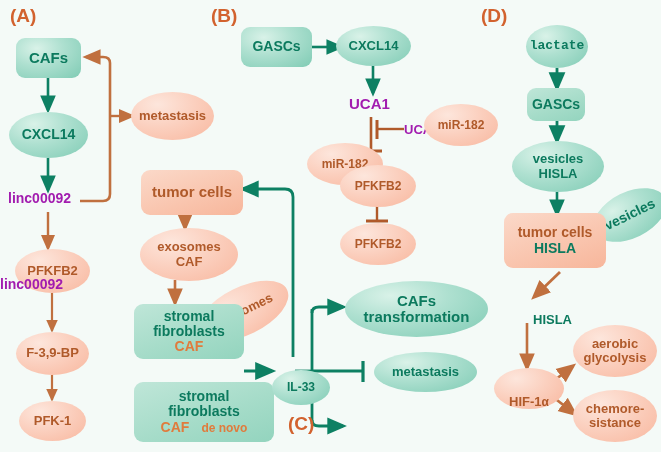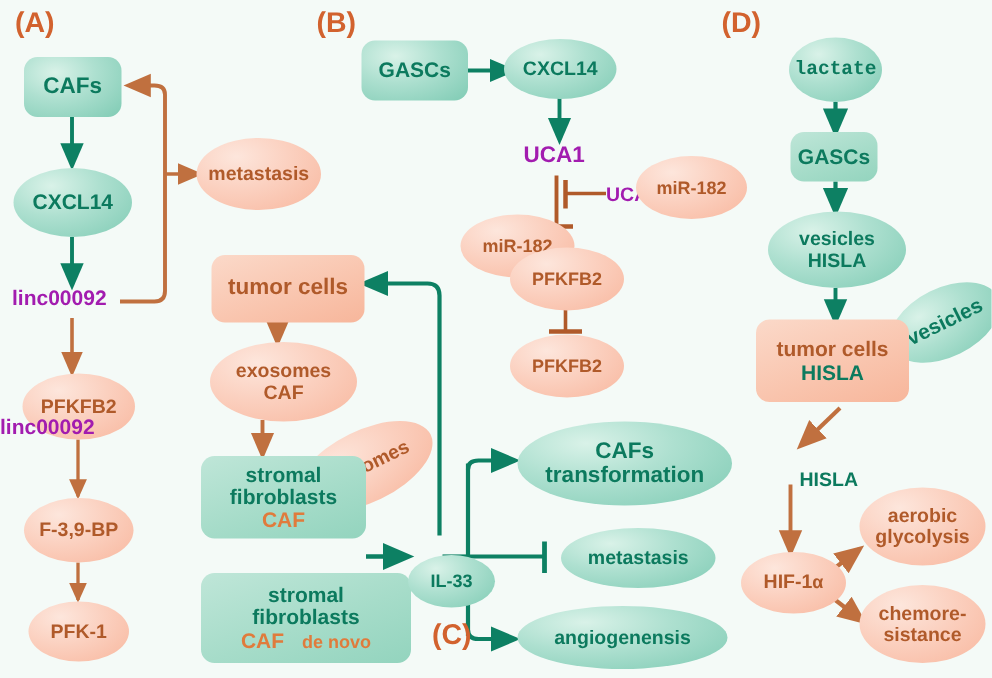--- a/index.html
+++ b/index.html
@@ -228,23 +228,20 @@
 
   <div class="node green ell" style="left:345px;top:281px;width:143px;height:56px;font-size:15px;">
     <span>CAFs</span>
     <span>transformation</span>
   </div>
 
   <div class="node green ell" style="left:374px;top:352px;width:103px;height:40px;font-size:13px;">
     <span>metastasis</span>
   </div>
 
-  <div class="node green ell" style="left:345px;top:404px;width:140px;height:42px;font-size:13px;">
-    <span>angiogenensis</span>
-  </div>
 
   <div class="node green ell" style="left:526px;top:25px;width:62px;height:43px;font-size:13px;font-family:Liberation Mono, monospace;">
     <span>lactate</span>
   </div>
 
   <div class="node greenflat rr" style="left:527px;top:88px;width:58px;height:33px;font-size:14px;">
     <span>GASCs</span>
   </div>
 
   <div class="node green ell" style="left:512px;top:141px;width:92px;height:51px;font-size:13px;">
@@ -257,21 +254,21 @@
   </div>
 
   <div class="node pinkflat rr" style="left:504px;top:213px;width:102px;height:55px;font-size:14px;">
     <span>tumor cells</span>
     <span class="tGreen">HISLA</span>
   </div>
 
 
   <div class="freetext tGreen" style="left:533px;top:312px;font-size:13px;">HISLA</div>
 
-  <div class="node pink ell" style="left:494px;top:368px;width:70px;height:41px;font-size:13px;flex-direction:row;">
+  <div class="node pink ell" style="left:494px;top:368px;width:70px;height:41px;font-size:13px;flex-direction:row;align-items:flex-end;">
     <span>HIF-1</span>
     <span style="font-size:12px;">α</span>
   </div>
 
   <div class="node pink ell" style="left:573px;top:325px;width:84px;height:52px;font-size:13px;">
     <span>aerobic</span>
     <span>glycolysis</span>
   </div>
 
   <div class="node pink ell" style="left:573px;top:390px;width:84px;height:52px;font-size:13px;">

